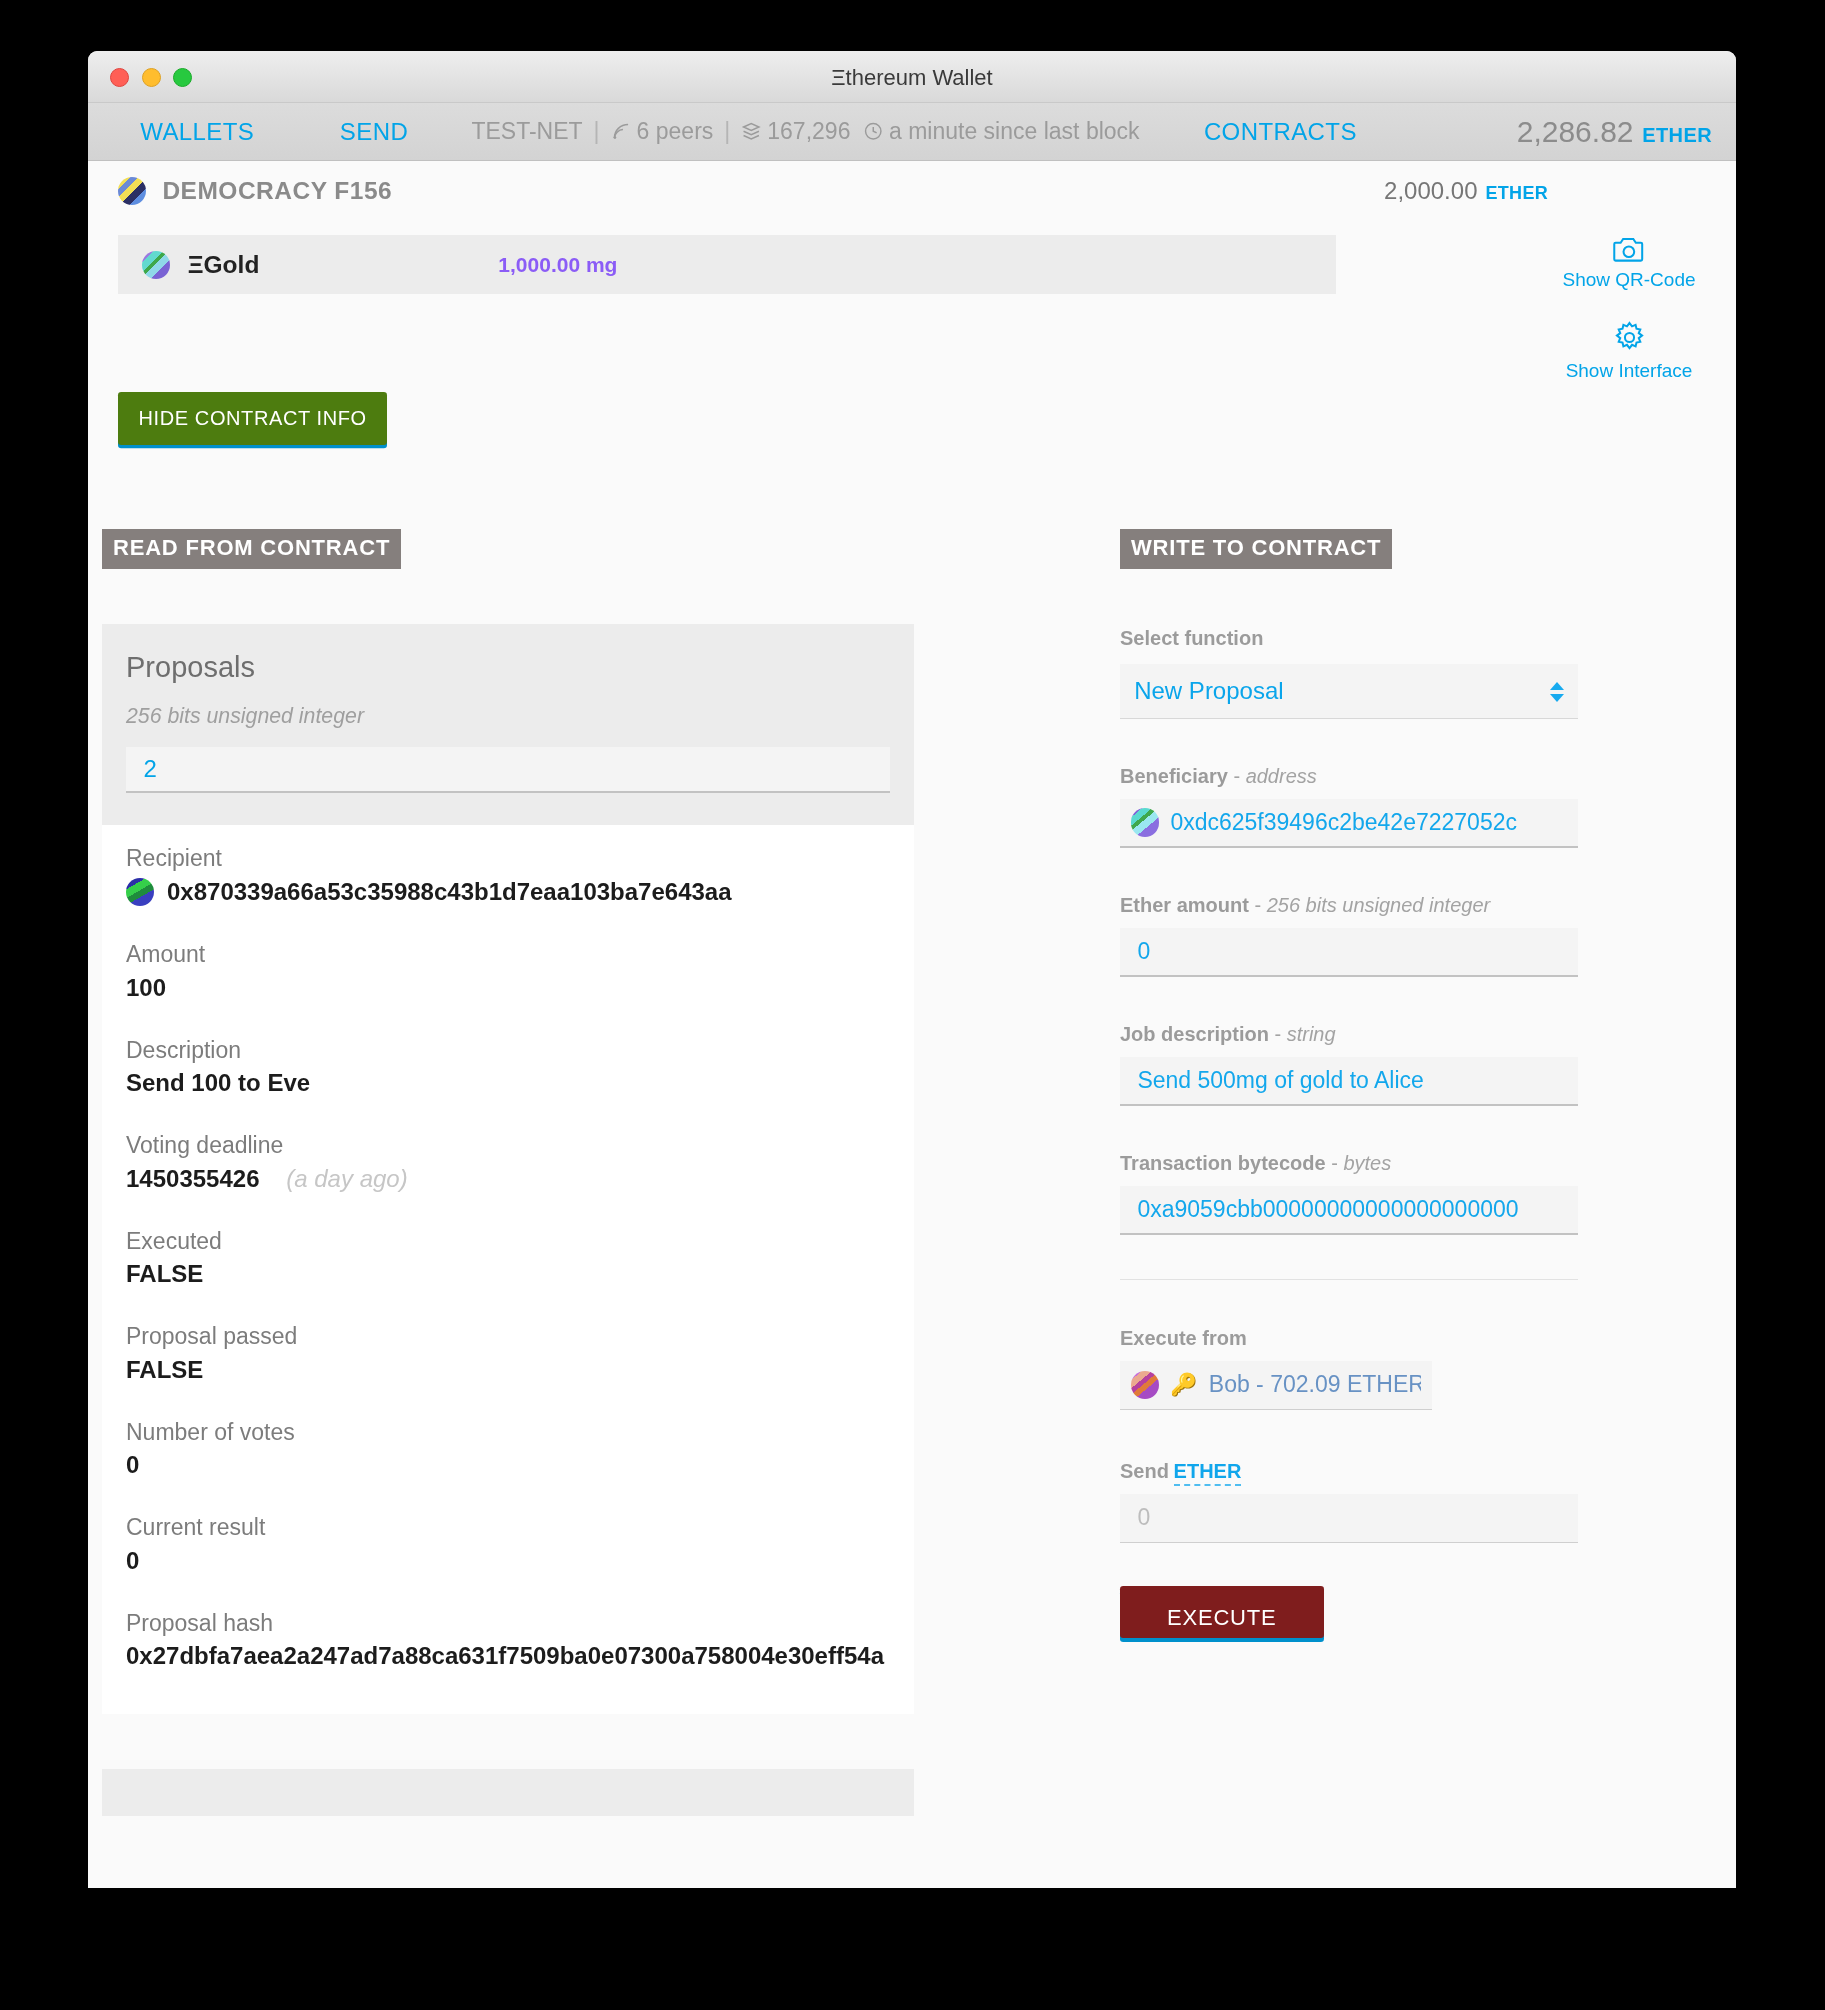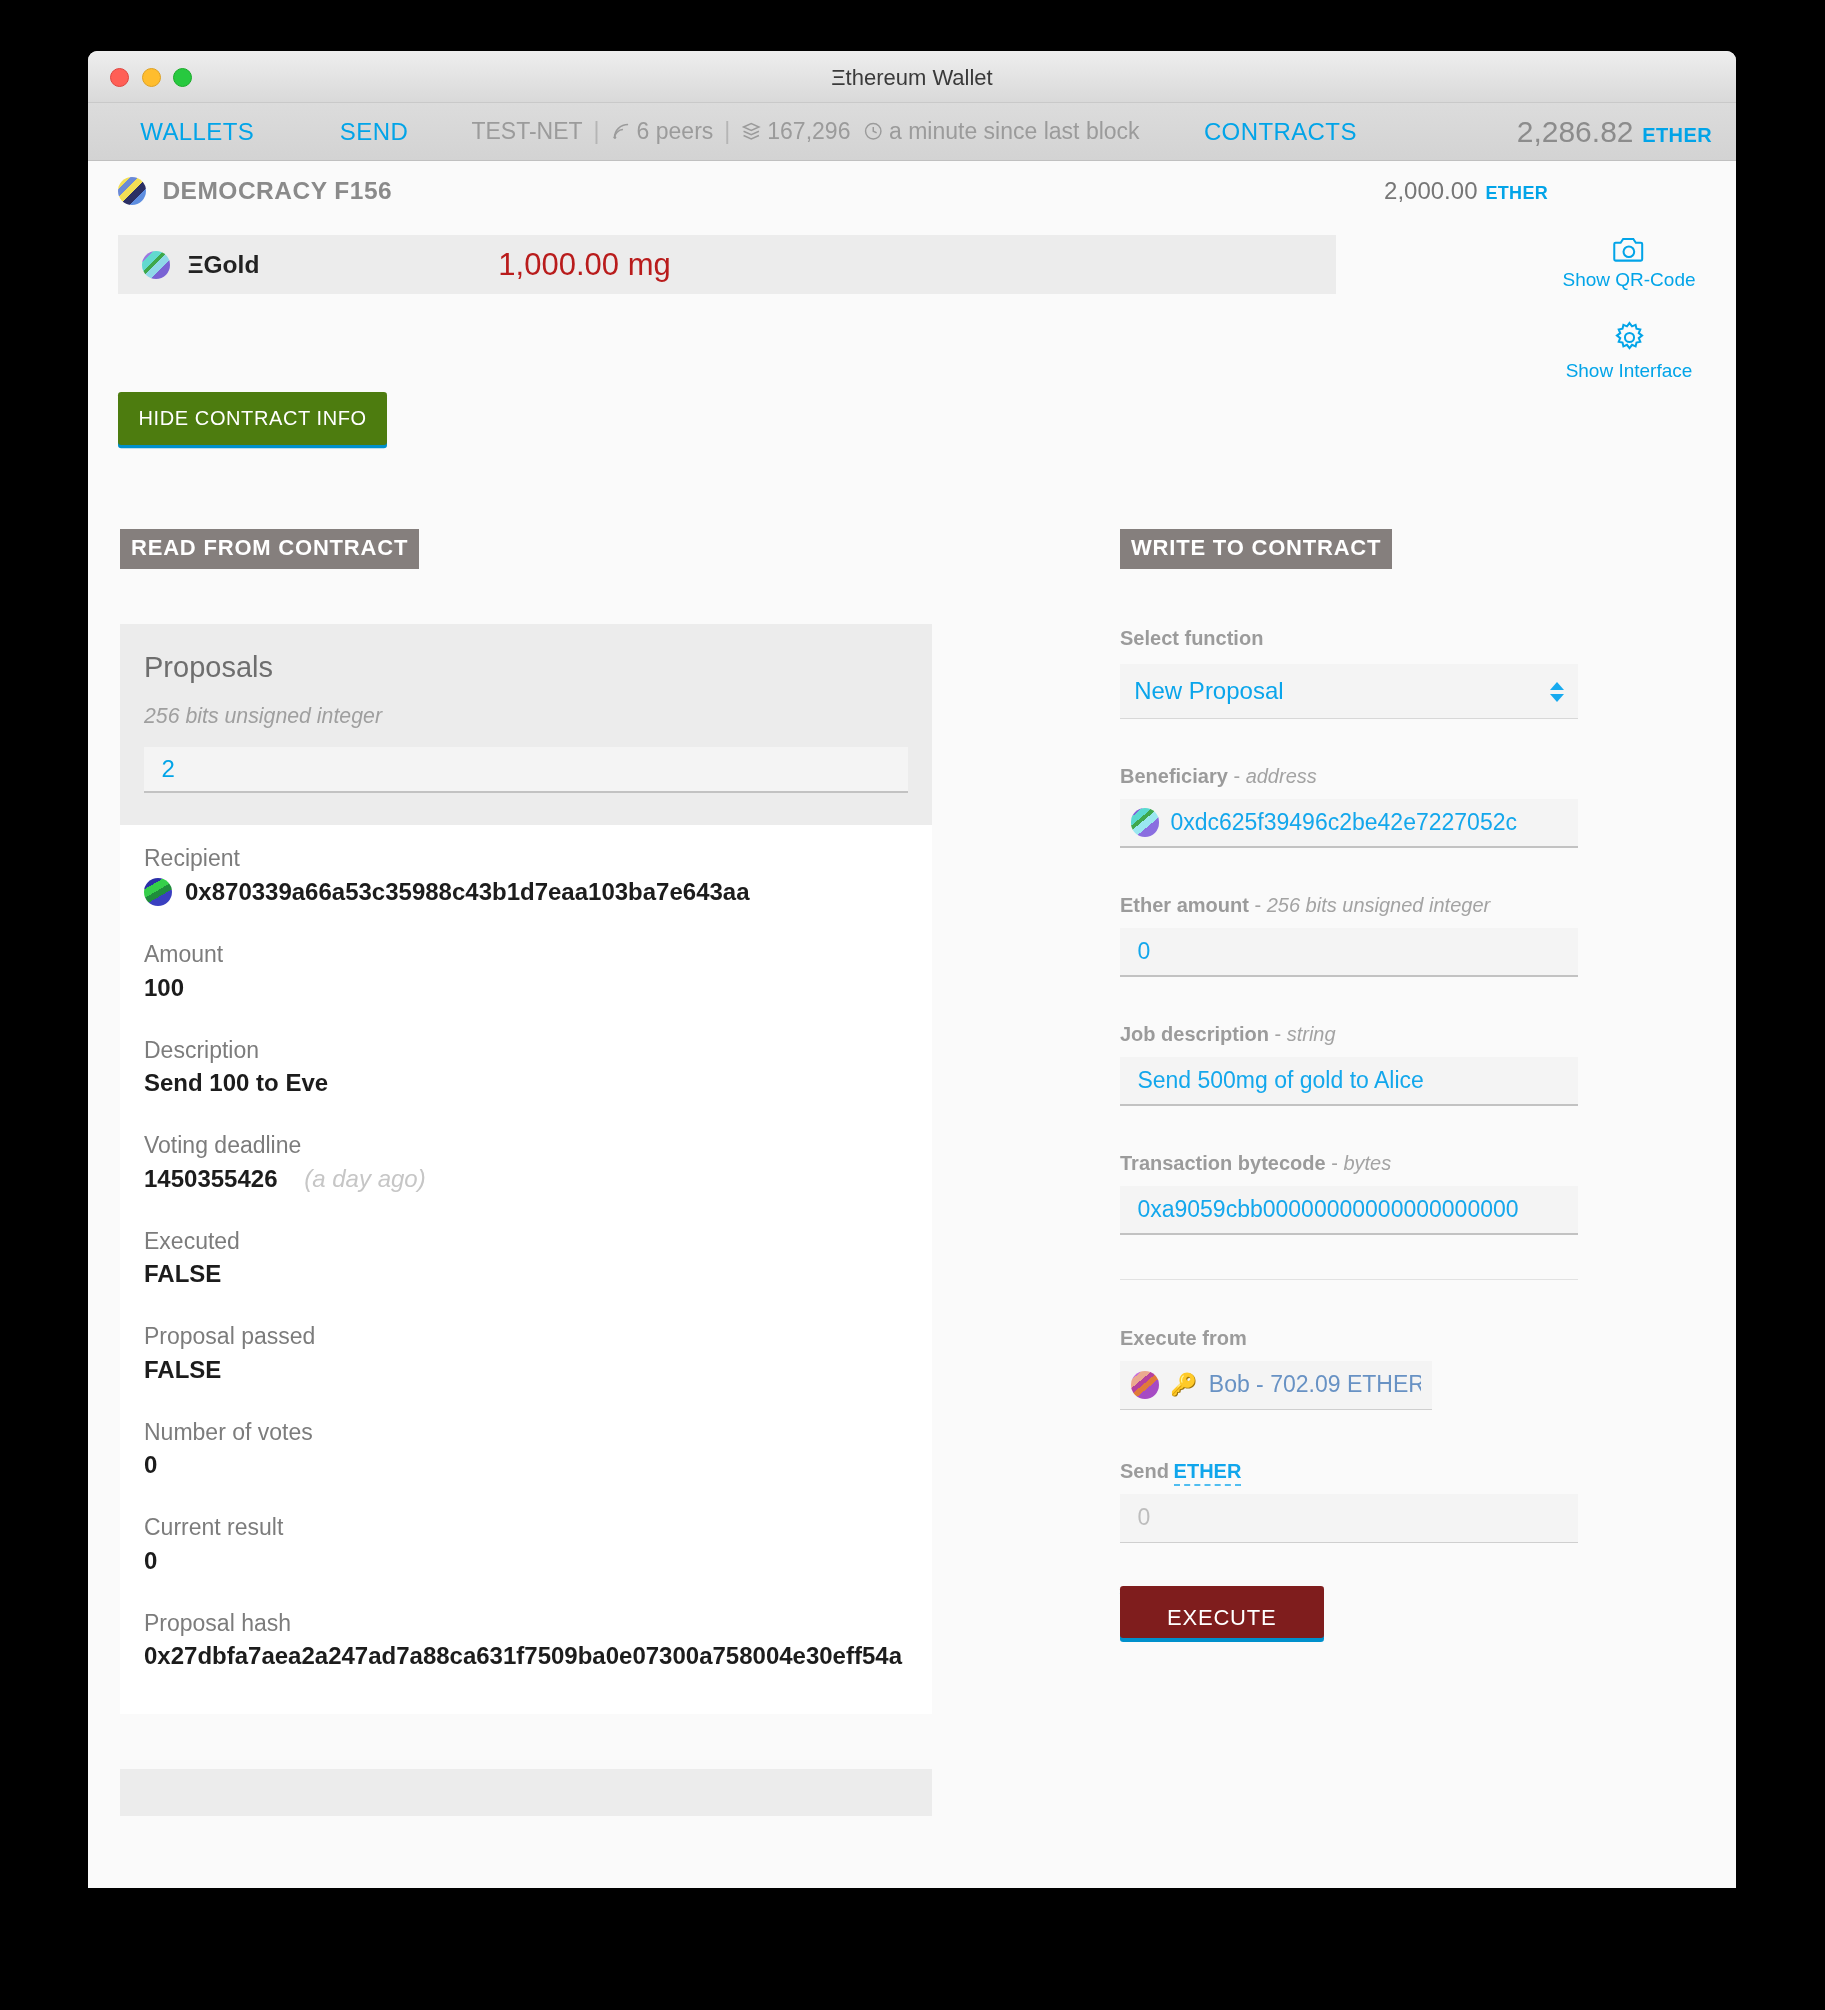--- a/index.html
+++ b/index.html
@@ -124,21 +124,21 @@
     padding: 0 24px;
   }
   #token-name {
     margin-left: 17.4px;
     font-family: "Liberation Sans Narrow", "Liberation Sans", sans-serif;
     font-size: 24.5px; font-weight: 700; color: #222;
   }
   #token-amount {
     margin-left: 239px;
     font-family: "Liberation Sans Narrow", "Liberation Sans", sans-serif;
-    font-size: 31px; color: #b91c1c; font-weight: 400;
+    font-size: 21px; color: #8b5cf6; font-weight: 700;
   }
 
   
   #side-actions {
     position: absolute;
     right: 40px; top: 74px;
     width: 134px;
     text-align: center;
     color: #02a4e8;
     font-size: 19px; line-height: 1.22;
@@ -158,21 +158,21 @@
     border: none; border-radius: 3.2px;
     box-shadow: 0 3.2px 0 #0090cc;
     cursor: pointer;
   }
 
   
   #columns {
     display: flex;
     padding: 84px 0 0 0;
   }
-  #col-left  { width: 1000px; padding-left: 32px; }
+  #col-left  { width: 1000px; padding-left: 14px; }
   #col-right { width: 490px;  padding-left: 32px; }
 
   .section-tag {
     display: inline-block;
     background: #857f7d;
     color: #fff;
     font-family: "Liberation Sans Narrow", "Liberation Sans", sans-serif;
     font-size: 22px; font-weight: 700; letter-spacing: 0.8px;
     padding: 6.3px 11px 8px 11px;
   }

